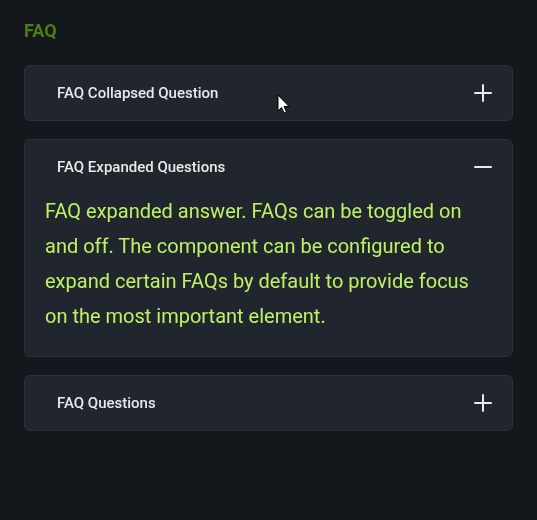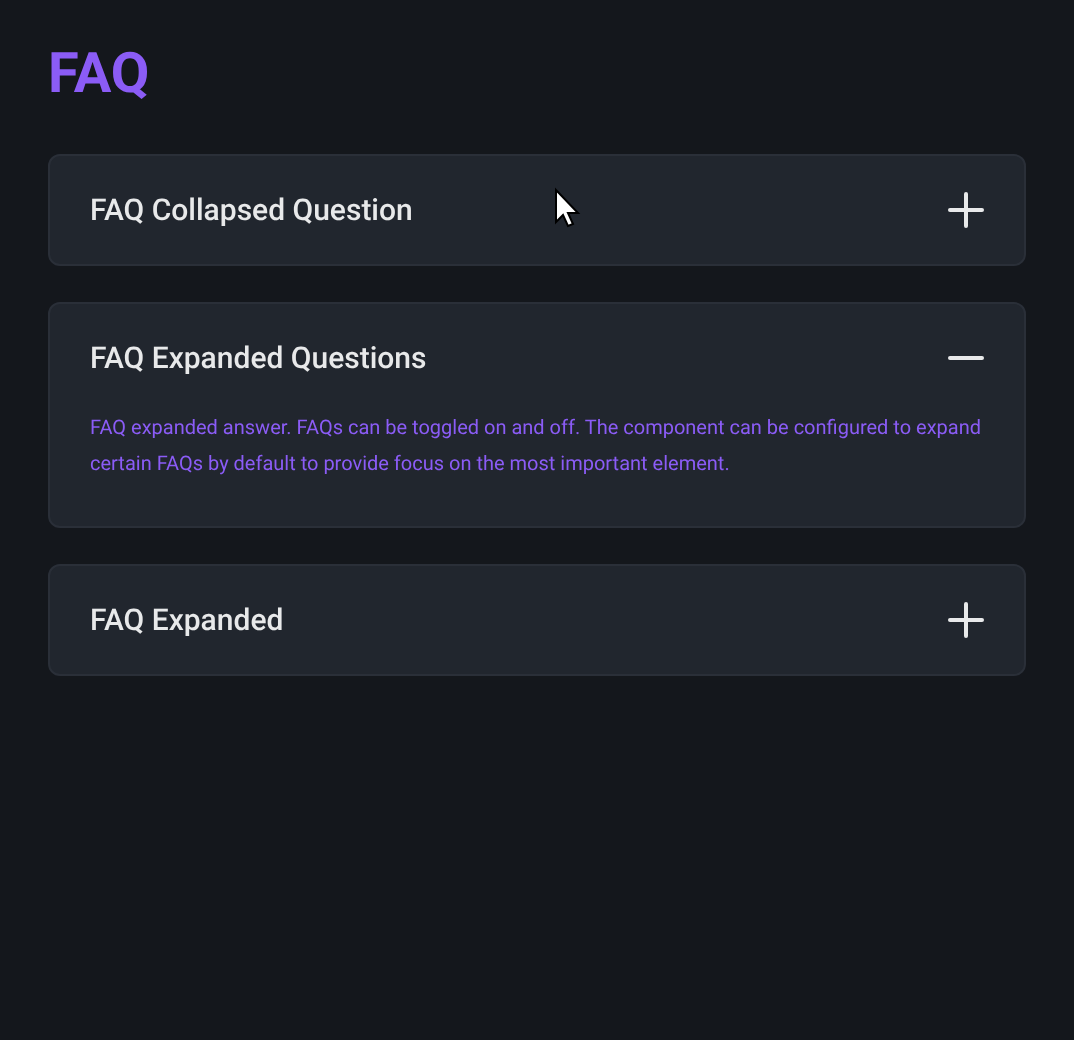--- a/index.html
+++ b/index.html
@@ -9,55 +9,56 @@
     }
     body {
       width: 537px;
       height: 520px;
       background: #14171c;
       font-family: -apple-system, BlinkMacSystemFont, "Segoe UI", Roboto, Helvetica, Arial, sans-serif;
       padding: 20px 24px;
       color: #e8e9ea;
     }
     .title {
-      font-size: 28px;
+      font-size: 18px;
       font-weight: 700;
-      color: #8b5cf6;
+      color: #4d7c0f;
       margin-bottom: 24px;
     }
     .faq-item {
       background: #21262e;
       border: 1px solid #2a2f38;
       border-radius: 6px;
       margin-bottom: 18px;
       overflow: hidden;
     }
     .faq-header {
       display: flex;
       align-items: center;
       justify-content: space-between;
       padding: 18px 20px;
       cursor: pointer;
+      margin-left: 12px;
     }
     .faq-question {
       font-size: 15px;
       font-weight: 500;
       color: #e8e9ea;
     }
     .faq-icon {
       width: 18px;
       height: 18px;
       flex-shrink: 0;
       color: #e8e9ea;
     }
     .faq-answer {
       padding: 0 20px 22px 20px;
-      font-size: 10px;
+      font-size: 20px;
       line-height: 1.75;
-      color: #8b5cf6;
+      color: #bef264;
     }
     .cursor-overlay {
       position: absolute;
       width: 20px;
       height: 24px;
       pointer-events: none;
       color: #ffffff;
     }
   </style>
 </head>
@@ -84,21 +85,21 @@
       <svg viewBox="0 0 18 18" fill="none" stroke="currentColor" stroke-width="2" stroke-linecap="round">
         <line x1="1" y1="9" x2="17" y2="9"></line>
       </svg>
     </span>
   </div>
   <div class="faq-answer">FAQ expanded answer. FAQs can be toggled on and off. The component can be configured to expand certain FAQs by default to provide focus on the most important element.</div>
 </div>
 
 <div class="faq-item">
   <div class="faq-header">
-    <span class="faq-question">FAQ Expanded</span>
+    <span class="faq-question">FAQ Questions</span>
     <span class="faq-icon">
       <svg viewBox="0 0 18 18" fill="none" stroke="currentColor" stroke-width="2" stroke-linecap="round">
         <line x1="9" y1="1" x2="9" y2="17"></line>
         <line x1="1" y1="9" x2="17" y2="9"></line>
       </svg>
     </span>
   </div>
 </div>
 
 <div class="cursor-overlay" id="cursor" style="left: 272px; top: 93px;">

